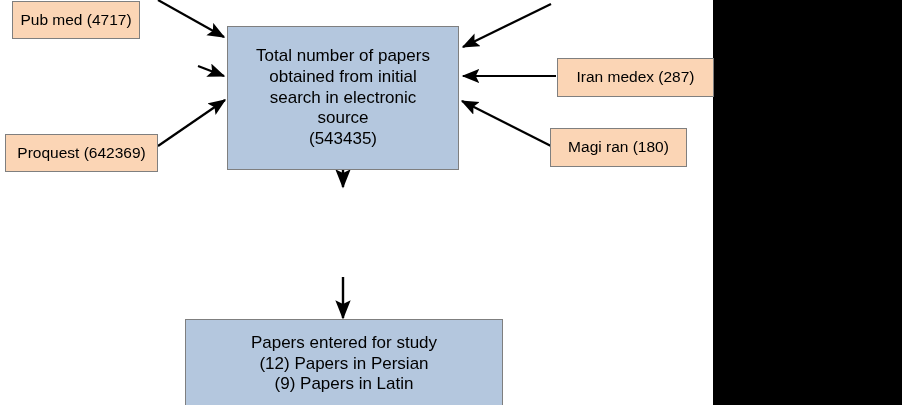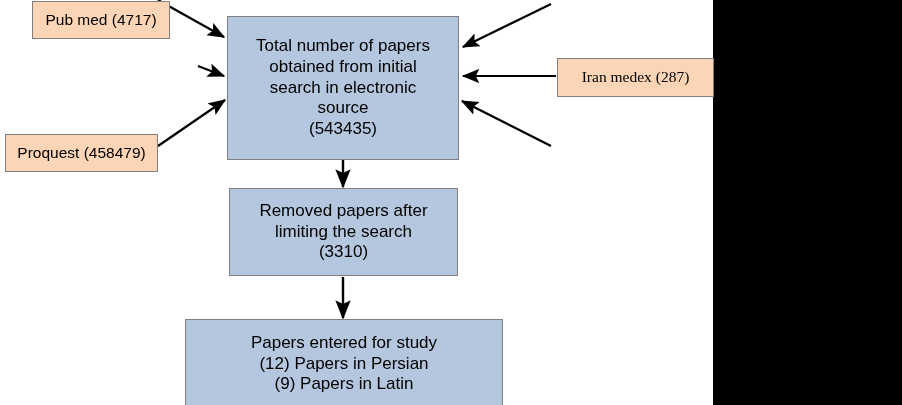--- a/index.html
+++ b/index.html
@@ -50,27 +50,27 @@
   }
   .source-node {
     background: #fbd5b5;
     font-size: 15.5px;
   }
   .process-node {
     background: #b4c7de;
     font-size: 17px;
   }
   
-  #node-pubmed       { left: 32px;  top: 1px;   width: 138px; height: 38px; }
+  #node-pubmed       { left: 12px;  top: 1px;   width: 128px; height: 38px; }
   #node-google       { left: 17px;  top: 53px;  width: 180px; height: 40px; }
   #node-proquest     { left: 5px;   top: 134px; width: 153px; height: 38px; }
   #node-springer     { left: 554px; top: 11px;  width: 157px; height: 38px; }
-  #node-iranmedex    { left: 557px; top: 58px;  width: 157px; height: 39px; font-family: Liberation Serif, serif; }
+  #node-iranmedex    { left: 557px; top: 58px;  width: 157px; height: 39px; }
   #node-magiran      { left: 550px; top: 128px; width: 137px; height: 39px; }
-  #node-total        { left: 227px; top: 16px;  width: 232px; height: 144px; justify-content: center; }
+  #node-total        { left: 227px; top: 26px;  width: 232px; height: 144px; justify-content: center; }
   #node-removed      { left: 229px; top: 188px; width: 229px; height: 88px; }
   #node-entered      { left: 185px; top: 319px; width: 318px; height: 90px; }
 </style>
 </head>
 <body>
 
 <div id="canvas">
   <div id="whiteboard"></div>
 
   <svg id="arrow-layer" viewBox="0 0 713 405" width="713" height="405">
@@ -96,41 +96,39 @@
 
     <line x1="343" y1="277" x2="343" y2="318" stroke="#000000" stroke-width="2.4" marker-end="url(#ah)"></line>
   </svg>
 
   <div class="node source-node" id="node-pubmed">
     <span class="txt">Pub med (4717)</span>
   </div>
 
 
   <div class="node source-node" id="node-proquest">
-    <span class="txt">Proquest (458479)</span>
+    <span class="txt">Proquest (642369)</span>
   </div>
 
 
   <div class="node source-node" id="node-iranmedex">
     <span class="txt">Iran medex (287)</span>
   </div>
 
+  <div class="node source-node" id="node-magiran">
+    <span class="txt">Magi ran (180)</span>
+  </div>
 
   <div class="node process-node" id="node-total">
     <span class="txt">Total number of papers
 obtained from initial
 search in electronic
 source
 (543435)</span>
   </div>
 
-  <div class="node process-node" id="node-removed">
-    <span class="txt">Removed papers after
-limiting the search
-(3310)</span>
-  </div>
 
   <div class="node process-node" id="node-entered">
     <span class="txt">Papers entered for study
 (12) Papers in Persian
 (9) Papers in Latin</span>
   </div>
 </div>
 
 </body></html>

